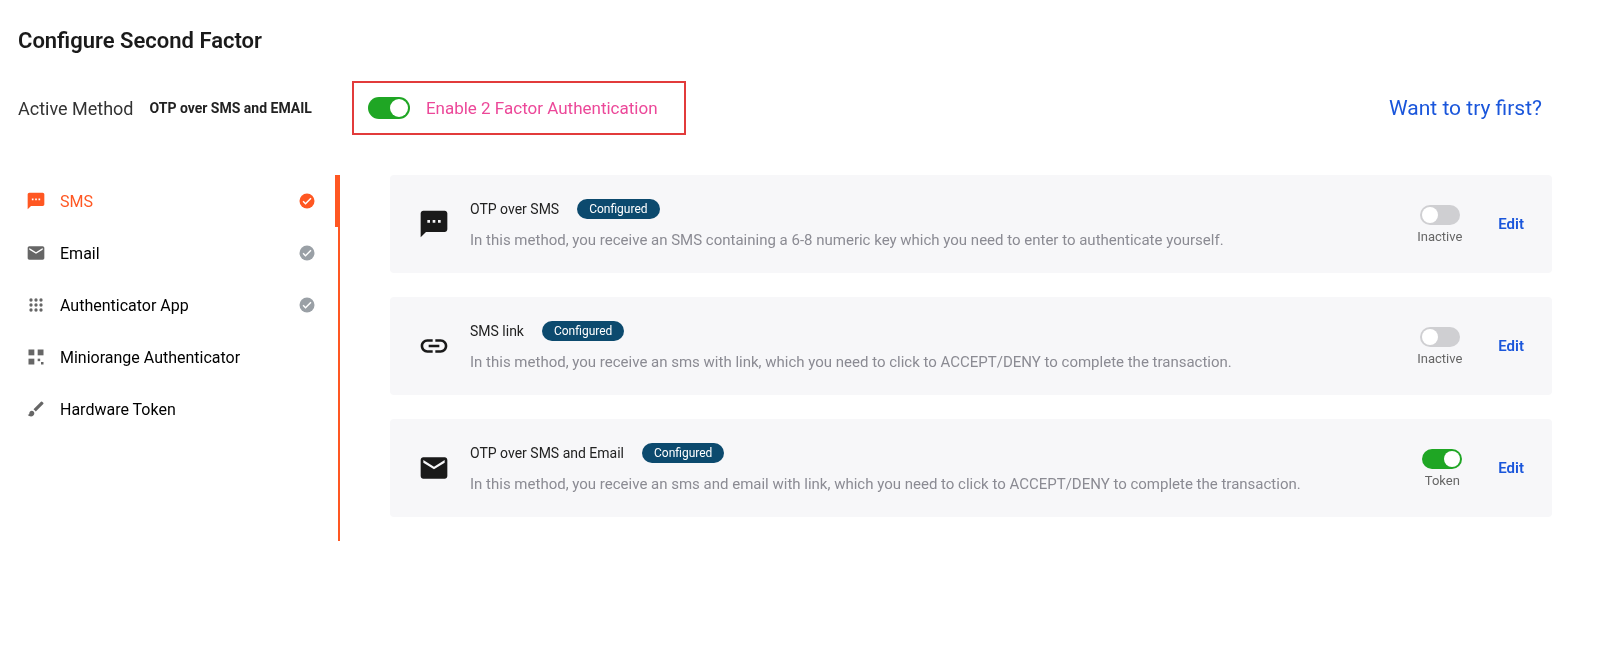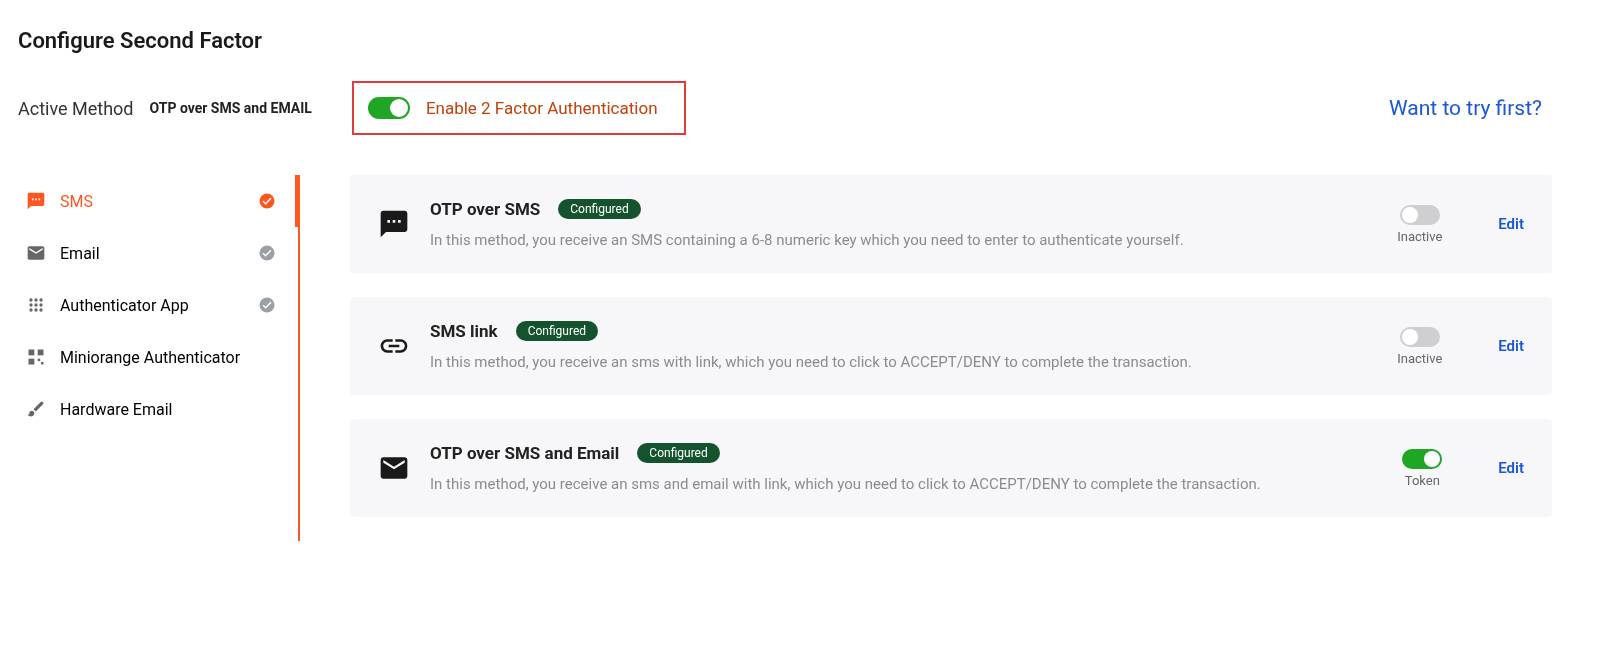--- a/index.html
+++ b/index.html
@@ -12,42 +12,42 @@
 .toggle { width: 42px; height: 22px; border-radius: 11px; position: relative; display: inline-block; }
 .toggle.on { background: #1fa624; }
 .toggle .knob { width: 18px; height: 18px; border-radius: 50%; background: #fff; position: absolute; top: 2px; }
 .toggle.on .knob { right: 2px; }
 .toggle-small { width: 40px; height: 20px; border-radius: 10px; position: relative; display: inline-block; }
 .toggle-small.on { background: #1fa624; }
 .toggle-small.off { background: #cfcfd2; }
 .toggle-small .knob { width: 16px; height: 16px; border-radius: 50%; background: #fff; position: absolute; top: 2px; }
 .toggle-small.on .knob { right: 2px; }
 .toggle-small.off .knob { left: 2px; }
-.enable-label { font-size: 17px; color: #c2410c; }
+.enable-label { font-size: 17px; color: #ec4899; }
 .try-link { font-size: 21px; color: #1a56db; cursor: pointer; margin-left: auto; margin-right: 60px; }
 
 .content-wrap { display: flex; margin-top: 40px; }
-.sidebar { width: 300px; border-right: 2px solid #ff5722; padding-right: 10px; }
+.sidebar { width: 340px; border-right: 2px solid #ff5722; padding-right: 10px; }
 .sidebar-item { display: flex; align-items: center; padding: 16px 12px 16px 26px; cursor: pointer; font-size: 16px; color: #000000; position: relative; }
 .sidebar-item.active { color: #ff5722; }
 .sidebar-item.active::after { content: ""; position: absolute; right: -10px; top: 0; bottom: 0; width: 3px; background: #ff5722; }
 .sidebar-item .icon { width: 20px; height: 20px; margin-right: 14px; display: inline-flex; align-items: center; justify-content: center; }
 .sidebar-item .check { width: 18px; height: 18px; border-radius: 50%; margin-left: auto; display: inline-flex; align-items: center; justify-content: center; }
 .sidebar-item .check svg { width: 18px; height: 18px; }
 .main { flex: 1; padding-left: 50px; padding-right: 50px; }
 .badge-remaining { float: right; background: #2b2b34; color: #fff; border-radius: 16px; padding: 6px 18px; font-size: 16px; margin-bottom: 20px; }
 .cards { clear: both; }
 .card { background: #f7f7f9; border-radius: 4px; padding: 24px 28px; margin-bottom: 24px; display: flex; align-items: center; }
 .card-icon { width: 32px; height: 32px; margin-right: 20px; display: inline-flex; align-items: center; justify-content: center; flex-shrink:0; }
 .card-body { flex: 1; }
 .card-title-row { display: flex; align-items: center; gap: 18px; margin-bottom: 12px; }
-.card-title { font-size: 17px; color: #222; font-weight: bold; }
-.configured-pill { background: #14532d; color: #fff; font-size: 12px; border-radius: 12px; padding: 3px 12px; }
+.card-title { font-size: 14px; color: #222; }
+.configured-pill { background: #0c4a6e; color: #fff; font-size: 12px; border-radius: 12px; padding: 3px 12px; }
 .card-desc { color: #8b8b93; font-size: 15px; }
-.card-right { display: flex; align-items: center; gap: 56px; margin-left: 33px; flex-shrink:0; }
+.card-right { display: flex; align-items: center; gap: 36px; margin-left: 33px; flex-shrink:0; }
 .toggle-col { display:flex; flex-direction:column; align-items:center; gap:4px; }
 .toggle-status { font-size: 13px; color: #666; }
 .edit-link { color: #1a56db; font-weight: 600; font-size: 15px; cursor: pointer; }
 </style>
 </head>
 <body>
 
 <h1 class="page-title">Configure Second Factor</h1>
 
 <div class="top-row">
@@ -131,21 +131,21 @@
       <span>Miniorange Authenticator</span>
     </div>
 
 
     <div class="sidebar-item">
       <span class="icon">
         <svg viewBox="0 0 24 24" fill="#666">
             <path d="M7 14c-1.66 0-3 1.34-3 3 0 1.31-1.16 2-2 2 .92 1.22 2.49 2 4 2 2.21 0 4-1.79 4-4 0-1.66-1.34-3-3-3zm13.71-9.37l-1.34-1.34a.996.996 0 00-1.41 0L9 12.25 11.75 15l8.96-8.96a.996.996 0 000-1.41z"></path>
           </svg>
       </span>
-      <span>Hardware Email</span>
+      <span>Hardware Token</span>
     </div>
 
 
   </div>
 
   <div class="main">
     <div class="cards">
 
       <div class="card">
         <span class="card-icon">

